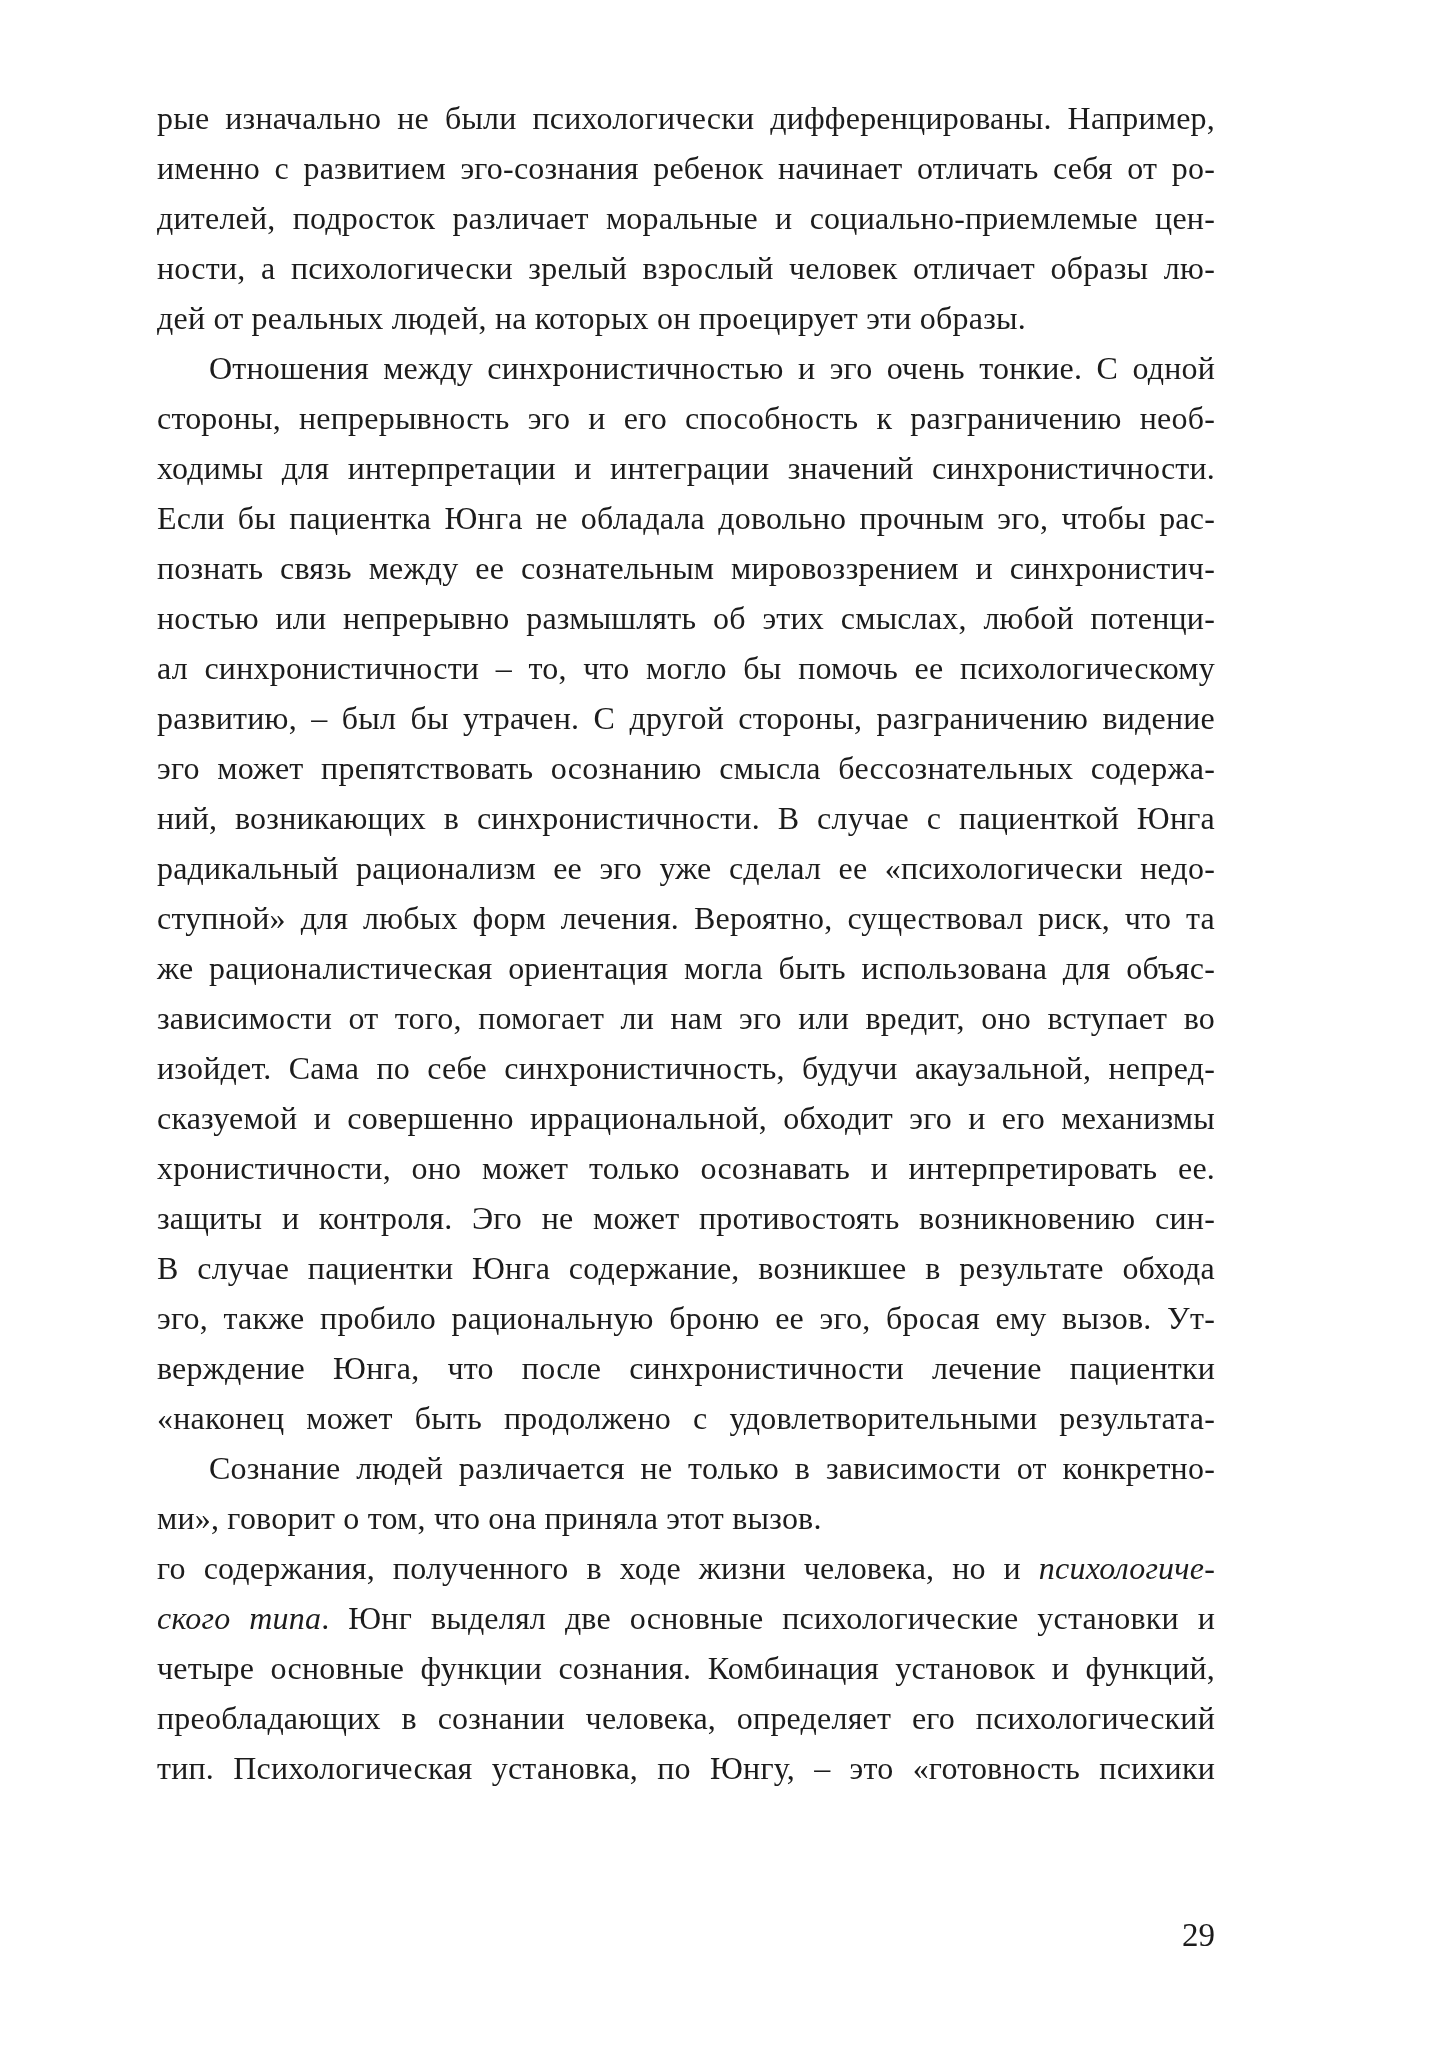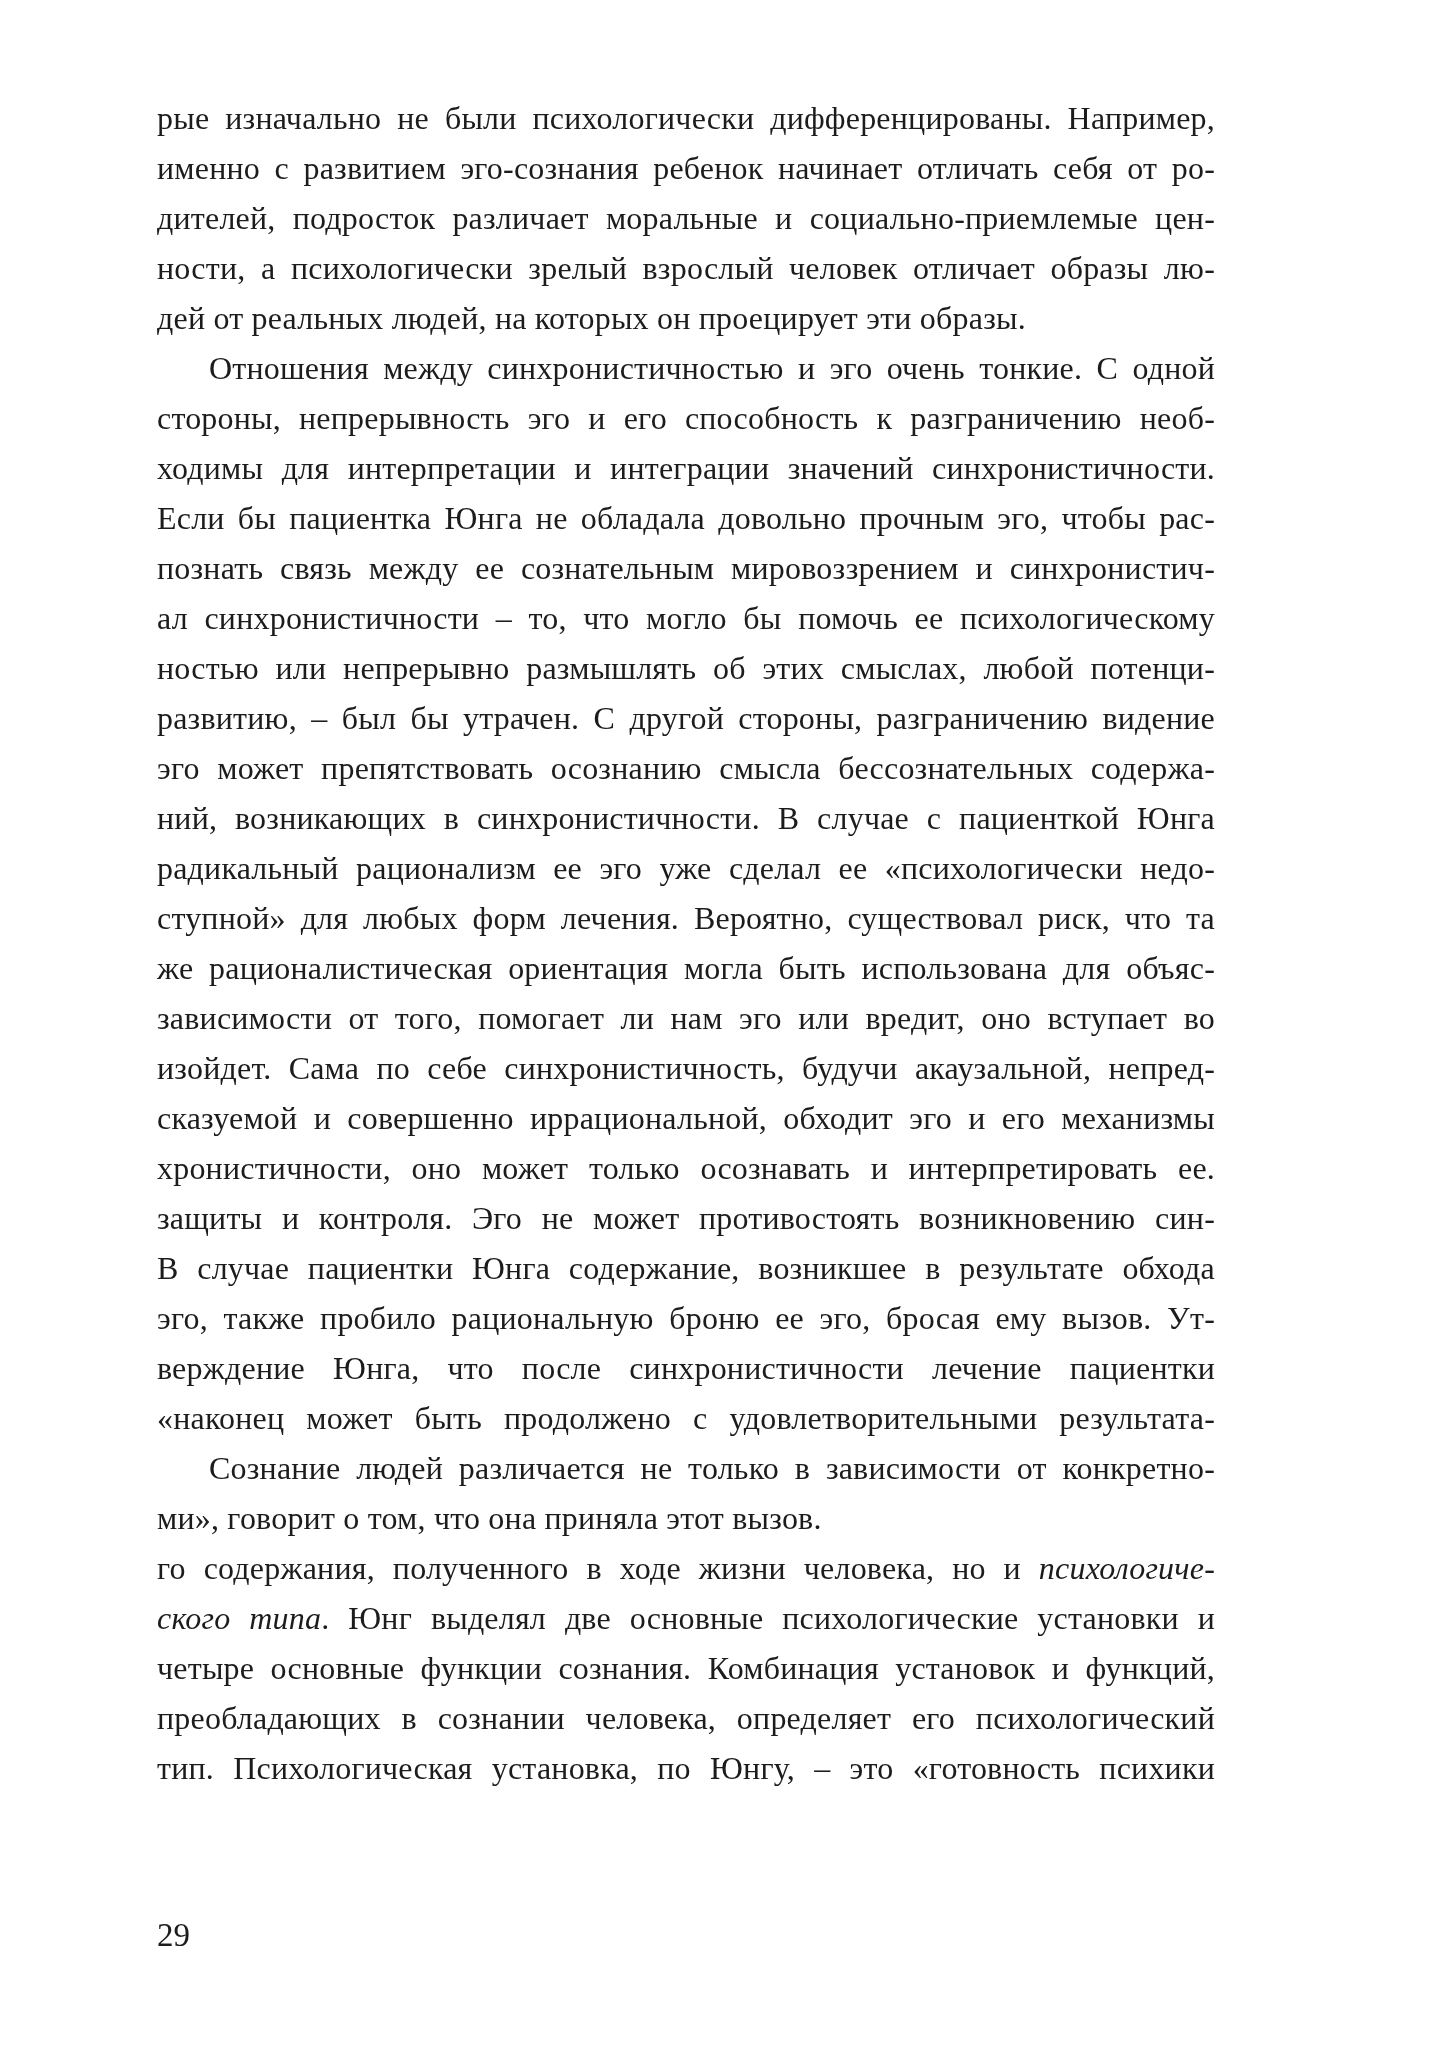--- a/index.html
+++ b/index.html
@@ -44,42 +44,42 @@
     text-indent: 52px;
   }
   .italic {
     font-style: italic;
   }
   .page-number {
     position: absolute;
     left: 157px;
     top: 1915px;
     width: 1058px;
-    text-align: left;
+    text-align: right;
     font-size: 33px;
     line-height: 40px;
   }
 </style>
 </head>
 <body>
 
 <div class="page">
   <div class="text-column">
     <div class="line">рые изначально не были психологически дифференцированы. Например,</div>
     <div class="line">именно с развитием эго-сознания ребенок начинает отличать себя от ро-</div>
     <div class="line">дителей, подросток различает моральные и социально-приемлемые цен-</div>
     <div class="line">ности, а психологически зрелый взрослый человек отличает образы лю-</div>
     <div class="line para-end">дей от реальных людей, на которых он проецирует эти образы.</div>
     <div class="line indent">Отношения между синхронистичностью и эго очень тонкие. С одной</div>
     <div class="line">стороны, непрерывность эго и его способность к разграничению необ-</div>
     <div class="line">ходимы для интерпретации и интеграции значений синхронистичности.</div>
     <div class="line">Если бы пациентка Юнга не обладала довольно прочным эго, чтобы рас-</div>
     <div class="line">познать связь между ее сознательным мировоззрением и синхронистич-</div>
+    <div class="line">ностью или непрерывно размышлять об этих смыслах, любой потенци-</div>
     <div class="line">ал синхронистичности – то, что могло бы помочь ее психологическому</div>
-    <div class="line">ностью или непрерывно размышлять об этих смыслах, любой потенци-</div>
     <div class="line">развитию, – был бы утрачен. С другой стороны, разграничению видение</div>
     <div class="line">эго может препятствовать осознанию смысла бессознательных содержа-</div>
     <div class="line">ний, возникающих в синхронистичности. В случае с пациенткой Юнга</div>
     <div class="line">радикальный рационализм ее эго уже сделал ее «психологически недо-</div>
     <div class="line">ступной» для любых форм лечения. Вероятно, существовал риск, что та</div>
     <div class="line">же рационалистическая ориентация могла быть использована для объяс-</div>
     <div class="line">зависимости от того, помогает ли нам эго или вредит, оно вступает во</div>
     <div class="line">изойдет. Сама по себе синхронистичность, будучи акаузальной, непред-</div>
     <div class="line">сказуемой и совершенно иррациональной, обходит эго и его механизмы</div>
     <div class="line">хронистичности, оно может только осознавать и интерпретировать ее.</div>

